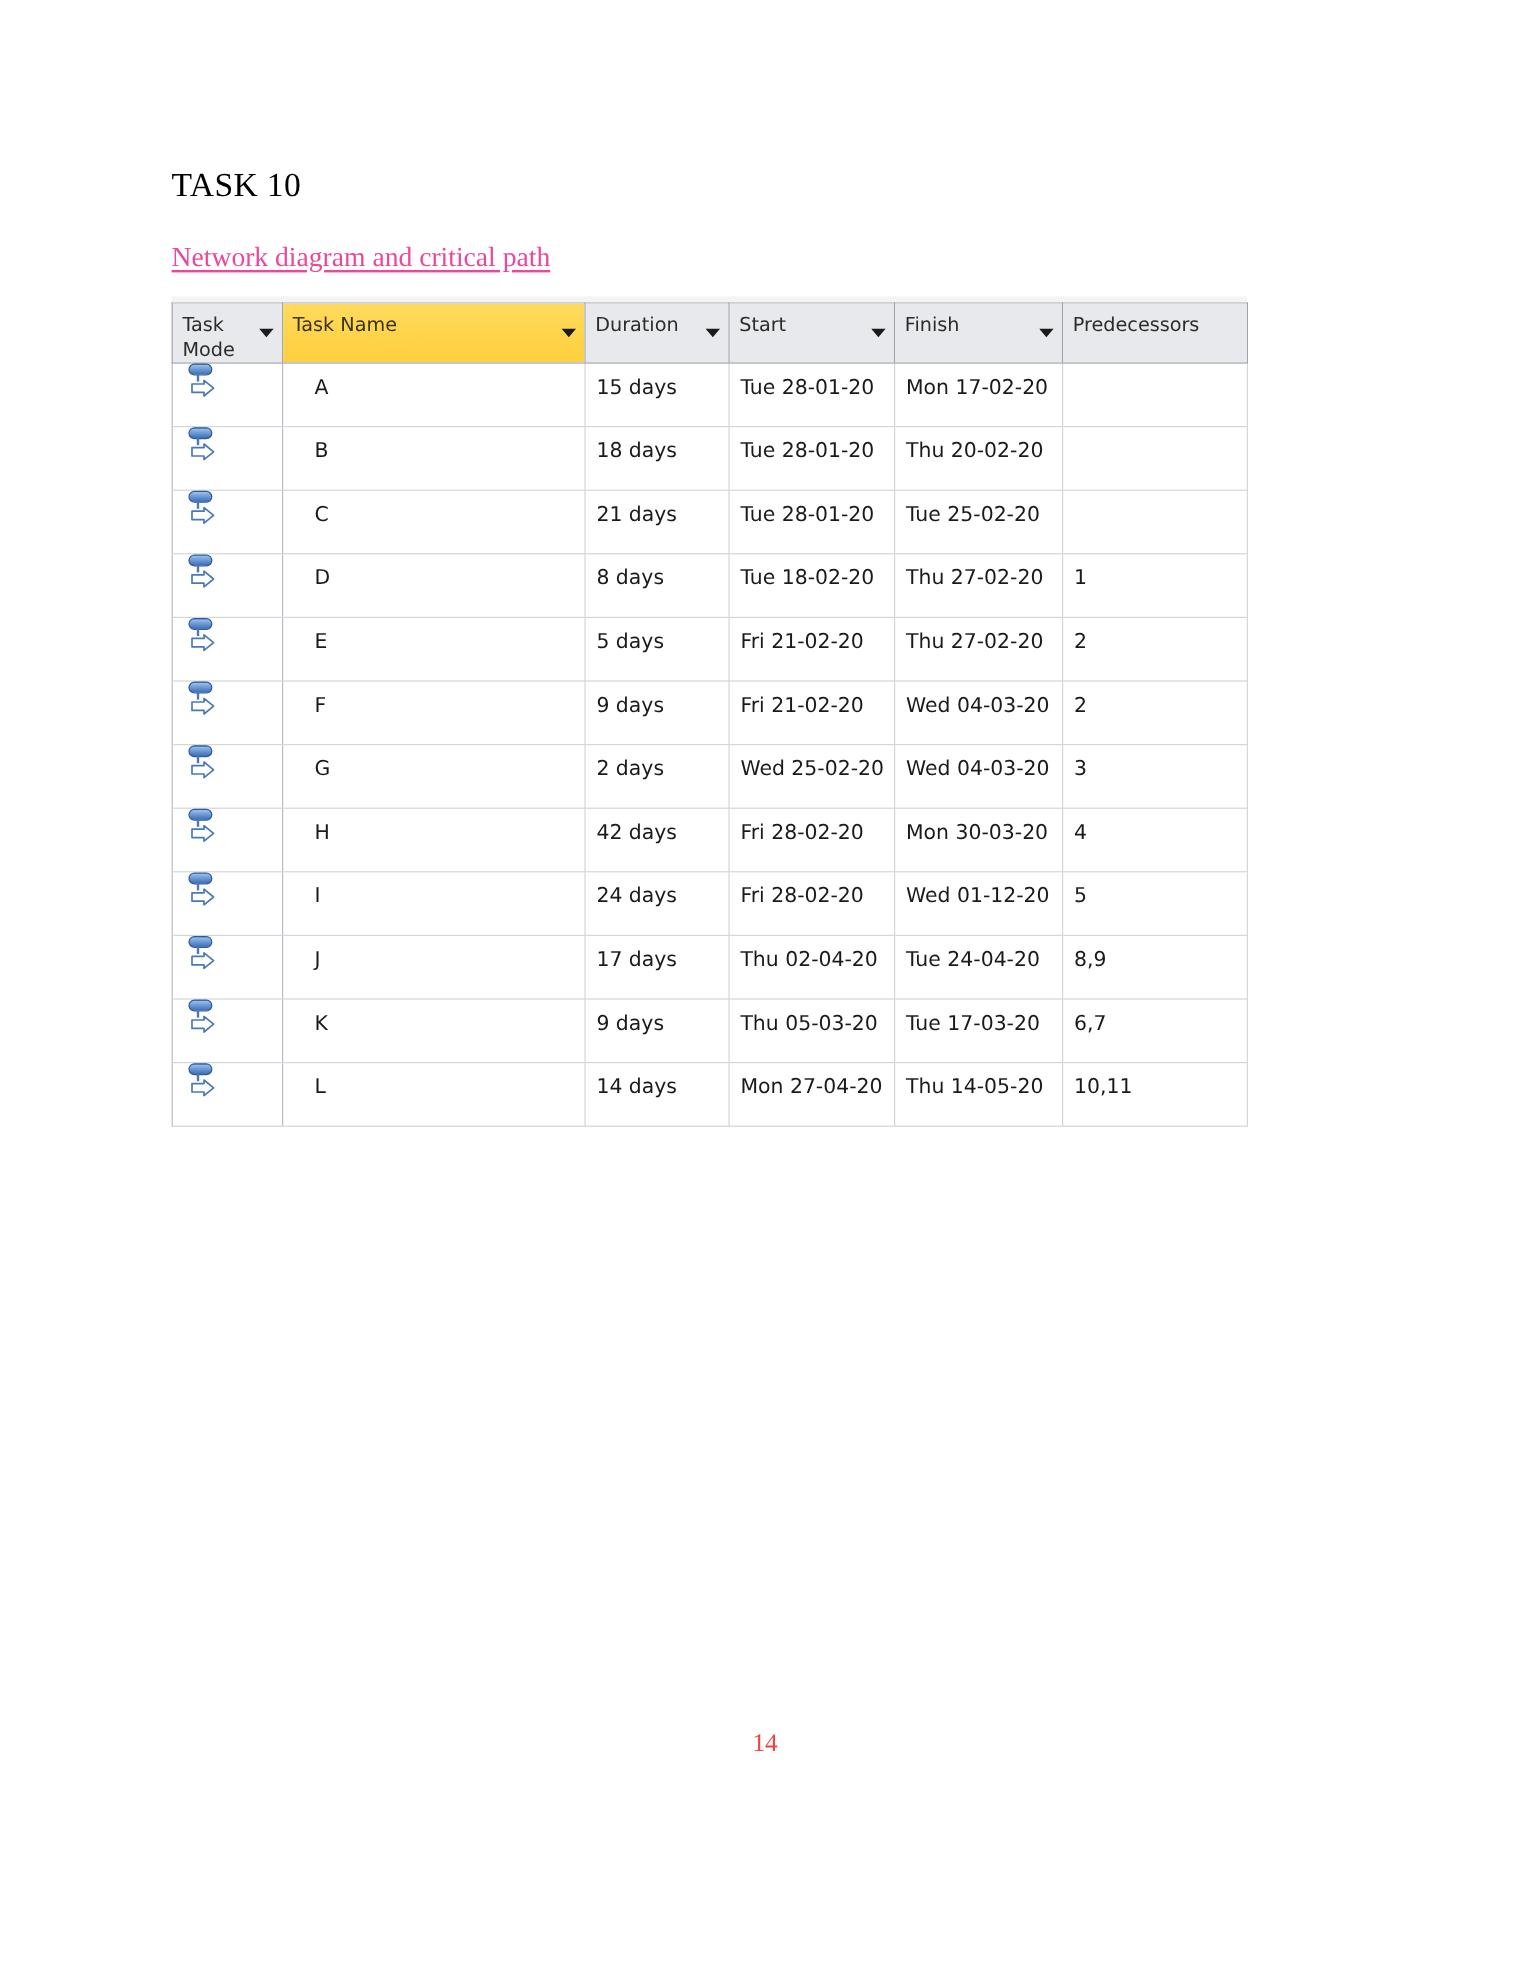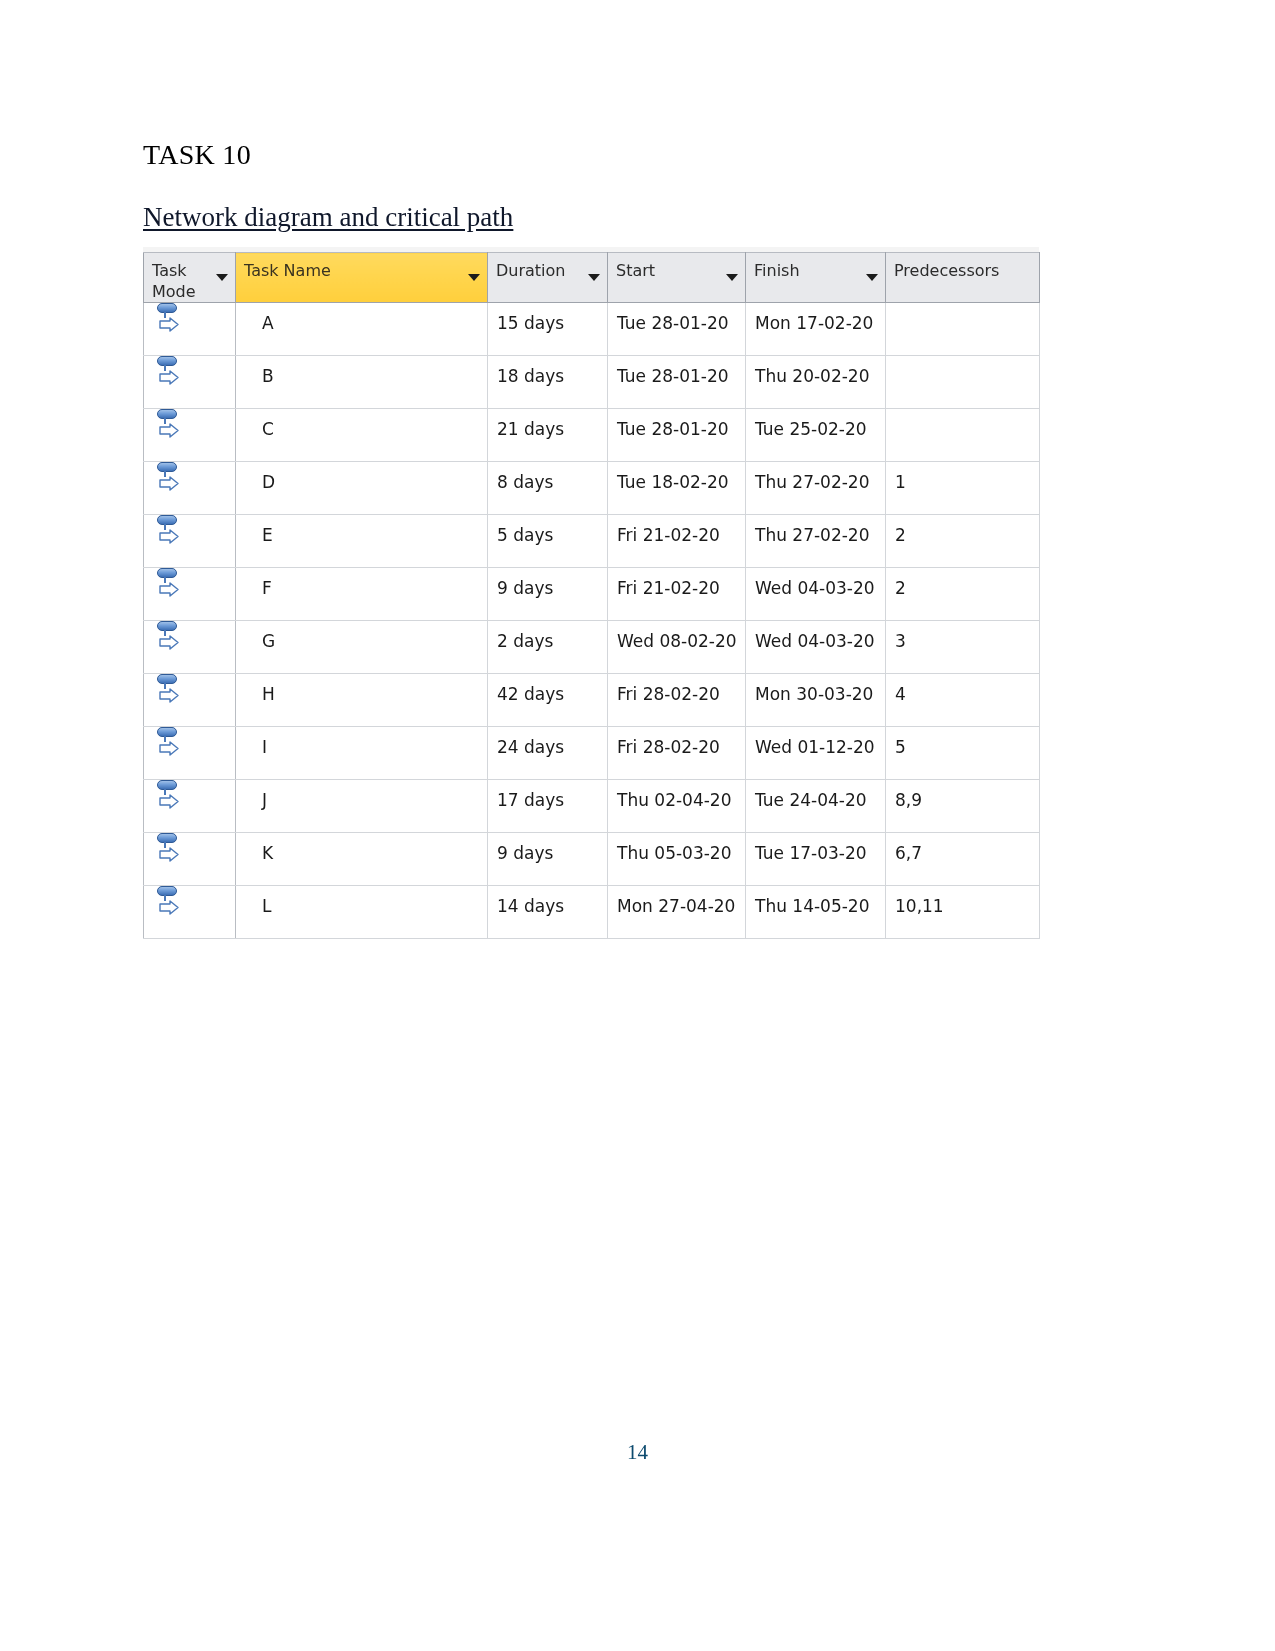--- a/index.html
+++ b/index.html
@@ -33,25 +33,25 @@
     font-weight: normal;
     letter-spacing: 0.3px;
     color: #000;
     white-space: nowrap;
   }
   .doc-subtitle {
     position: absolute;
     left: 143px;
     top: 202px;
     font-family: "Liberation Serif", "DejaVu Serif", serif;
-    font-size: 27px;
+    font-size: 23px;
     font-weight: normal;
     text-decoration: underline;
     text-underline-offset: 3px;
-    color: #0f172a;
+    color: #ec4899;
     white-space: nowrap;
   }
 
   
   .grid-shot {
     position: absolute;
     left: 143px;
     top: 247px;
     width: 896px;
     height: 695px;
@@ -181,21 +181,21 @@
 
   
   .page-number {
     position: absolute;
     left: 0;
     right: 0;
     top: 1440px;
     text-align: center;
     font-family: "Liberation Serif", "DejaVu Serif", serif;
     font-size: 21px;
-    color: #0c4a6e;
+    color: #ef4444;
   }
 </style>
 </head>
 <body>
 
 <div class="page">
 
   <div class="doc-title">TASK 10</div>
 
   <div class="doc-subtitle">Network diagram and critical path</div>
@@ -300,21 +300,21 @@
             <td class="cell-text">Fri 21-02-20</td>
             <td class="cell-text">Wed 04-03-20</td>
             <td class="cell-text">2</td>
           </tr>
           <tr>
             <td class="c-mode-cell"><span class="mode-icon"><span class="bar"></span><span class="stem"></span><span class="arrow"><svg width="20" height="15" viewBox="0 0 20 15" xmlns="http://www.w3.org/2000/svg">
                     <path d="M1 4 H11 V1 L19 7.5 L11 14 V11 H1 Z" fill="#ffffff" stroke="#4a78b8" stroke-width="1.4" stroke-linejoin="round"></path>
                   </svg></span></span></td>
             <td class="cell-text c-name-cell">G</td>
             <td class="cell-text">2 days</td>
-            <td class="cell-text">Wed 08-02-20</td>
+            <td class="cell-text">Wed 25-02-20</td>
             <td class="cell-text">Wed 04-03-20</td>
             <td class="cell-text">3</td>
           </tr>
           <tr>
             <td class="c-mode-cell"><span class="mode-icon"><span class="bar"></span><span class="stem"></span><span class="arrow"><svg width="20" height="15" viewBox="0 0 20 15" xmlns="http://www.w3.org/2000/svg">
                     <path d="M1 4 H11 V1 L19 7.5 L11 14 V11 H1 Z" fill="#ffffff" stroke="#4a78b8" stroke-width="1.4" stroke-linejoin="round"></path>
                   </svg></span></span></td>
             <td class="cell-text c-name-cell">H</td>
             <td class="cell-text">42 days</td>
             <td class="cell-text">Fri 28-02-20</td>

